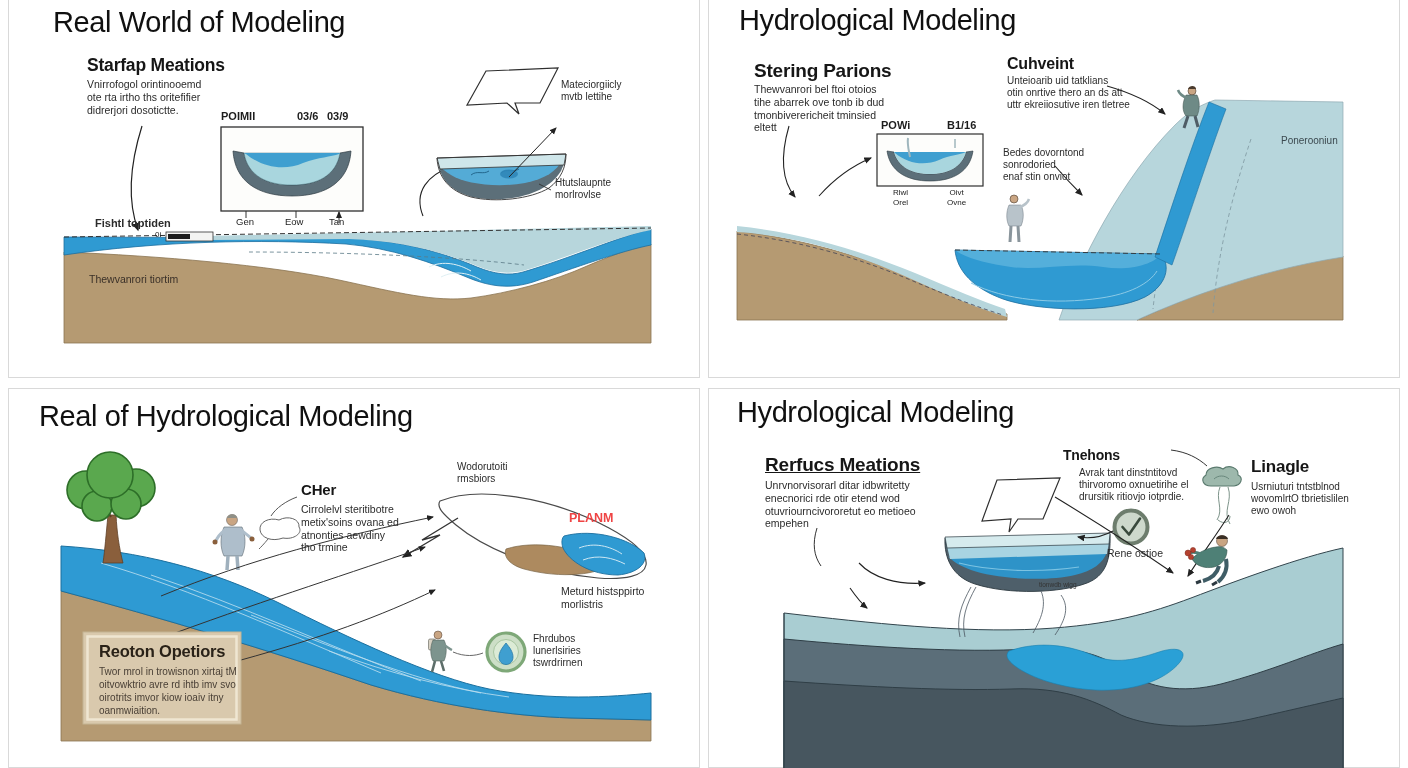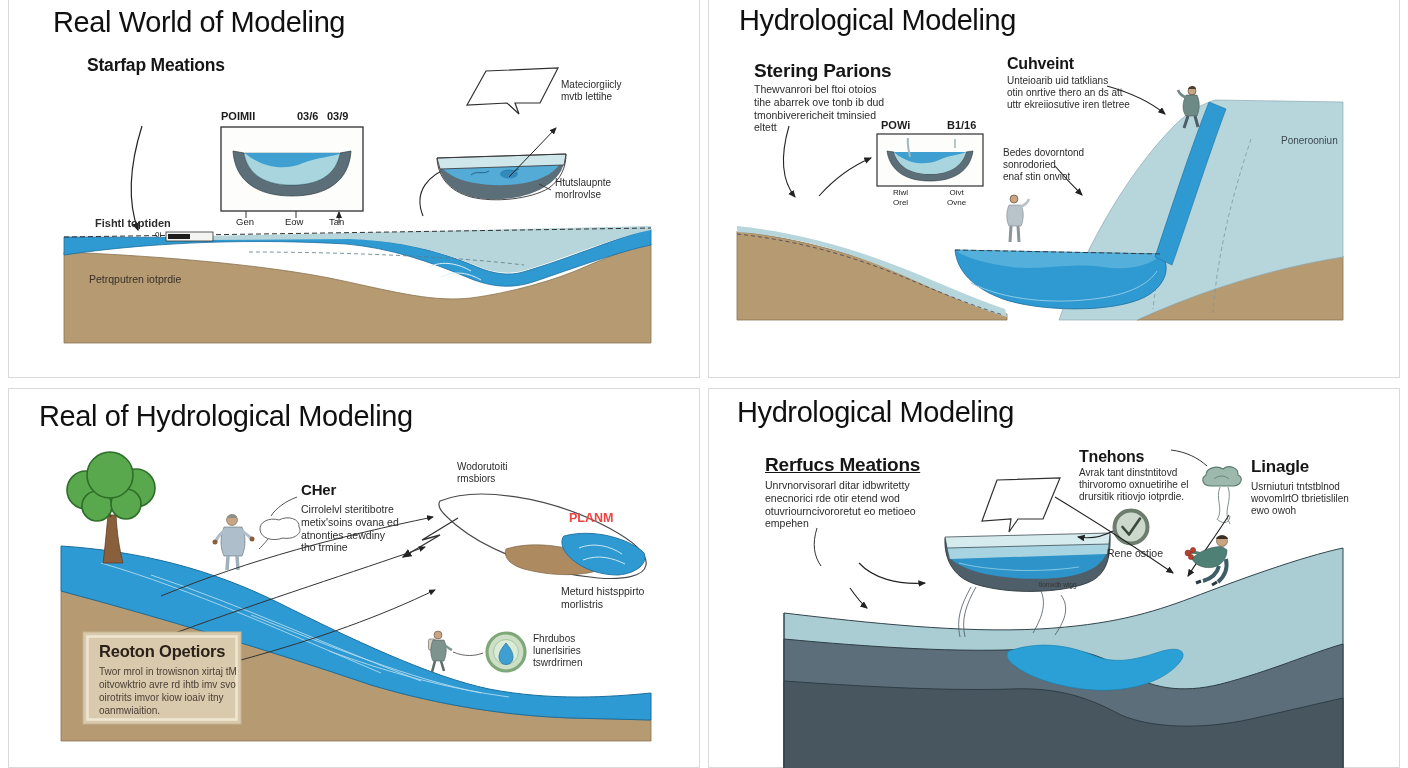--- a/index.html
+++ b/index.html
@@ -58,33 +58,36 @@
         <path d="M530,185 L542,191" stroke="#333" stroke-width="0.9"></path>
       </g>
       <path d="M477,72 L549,69 L531,104 L506,104 L510,115 L498,104 L458,106 Z" fill="#fff" stroke="#2f2f2f" stroke-width="1.2"></path>
       <g>
         <rect x="157" y="233" width="47" height="9" fill="#f4f4f2" stroke="#333" stroke-width="0.8"></rect>
         <rect x="159" y="235" width="22" height="5" fill="#1d1d1d"></rect>
       </g>
     </svg>
     <div class="lbl t-title" style="left:44px;top:6px;">Real World of Modeling</div>
     <div class="lbl t-h2" style="left:78px;top:56px;font-size:17.5px;">Starfap Meations</div>
+    <div class="lbl t-body" style="left:78px;top:79px;">Vnirrofogol orintinooemd
+ote rta irtho ths oritefifier
+didrerjori dosotictte.</div>
     <div class="lbl t-chart" style="left:212px;top:111px;">POIMII</div>
     <div class="lbl t-chart" style="left:288px;top:111px;">03/6</div>
     <div class="lbl t-chart" style="left:318px;top:111px;">03/9</div>
     <div class="lbl t-tick" style="left:227px;top:217px;">Gen</div>
     <div class="lbl t-tick" style="left:276px;top:217px;">Eow</div>
     <div class="lbl t-tick" style="left:320px;top:217px;">Tan</div>
     <div class="lbl t-small" style="left:552px;top:80px;">Mateciorgiicly
 mvtb lettihe</div>
     <div class="lbl t-small" style="left:546px;top:178px;">Htutslaupnte
 morlrovlse</div>
     <div class="lbl t-small" style="left:86px;top:218px;font-weight:600;font-size:11px;">Fishtl toptiden</div>
     <div class="lbl" style="left:146px;top:231px;font-size:8px;color:#222;">0i</div>
-    <div class="lbl t-small" style="left:80px;top:274px;font-size:10.5px;color:#3a3028;">Petrqputren iotprdie</div>
+    <div class="lbl t-small" style="left:80px;top:274px;font-size:10.5px;color:#3a3028;">Thewvanrori tiortim</div>
   </div>
 
   <div class="panel" style="left:708px;top:-2px;width:692px;height:380px;">
     <svg width="692" height="380" viewBox="0 0 692 380">
       <defs>
         <marker id="ahB" markerWidth="8" markerHeight="8" refX="6" refY="3" orient="auto">
           <path d="M0,0 L7,3 L0,6 Z" fill="#222"></path>
         </marker>
       </defs>
       <g>
@@ -283,21 +286,21 @@
         <path d="M510,177 C508,185 501,190 494,192 M517,170 C519,180 515,188 509,193" stroke="#3f5d66" stroke-width="4" fill="none"></path>
         <path d="M492,192 L487,194 M508,193 L503,196" stroke="#2c3940" stroke-width="3"></path>
       </g>
     </svg>
     <div class="lbl t-title" style="left:28px;top:6px;">Hydrological Modeling</div>
     <div class="lbl t-h2" style="left:56px;top:64px;font-size:19px;text-decoration:underline;">Rerfucs Meations</div>
     <div class="lbl t-body" style="left:56px;top:90px;">Unrvnorvisorarl ditar idbwritetty
 enecnorici rde otir etend wod
 otuvriourncivororetut eo metioeo
 empehen</div>
-    <div class="lbl t-h2" style="left:370px;top:58px;font-size:16px;">Tnehons</div>
+    <div class="lbl t-h2" style="left:354px;top:58px;font-size:14px;">Tnehons</div>
     <div class="lbl t-body" style="left:370px;top:78px;font-size:10px;">Avrak tant dinstntitovd
 thirvoromo oxnuetirihe el
 drursitik ritiovjo iotprdie.</div>
     <div class="lbl t-h2" style="left:542px;top:68px;font-size:17px;">Linagle</div>
     <div class="lbl t-body" style="left:542px;top:92px;font-size:10px;">Usrniuturi tntstblnod
 wovomlrtO tbrietislilen
 ewo owoh</div>
     <div class="lbl t-small" style="left:398px;top:158px;font-size:10.5px;">Rene ostioe</div>
     <div class="lbl t-tiny" style="left:330px;top:192px;">tionwdb wigg</div>
   </div>

